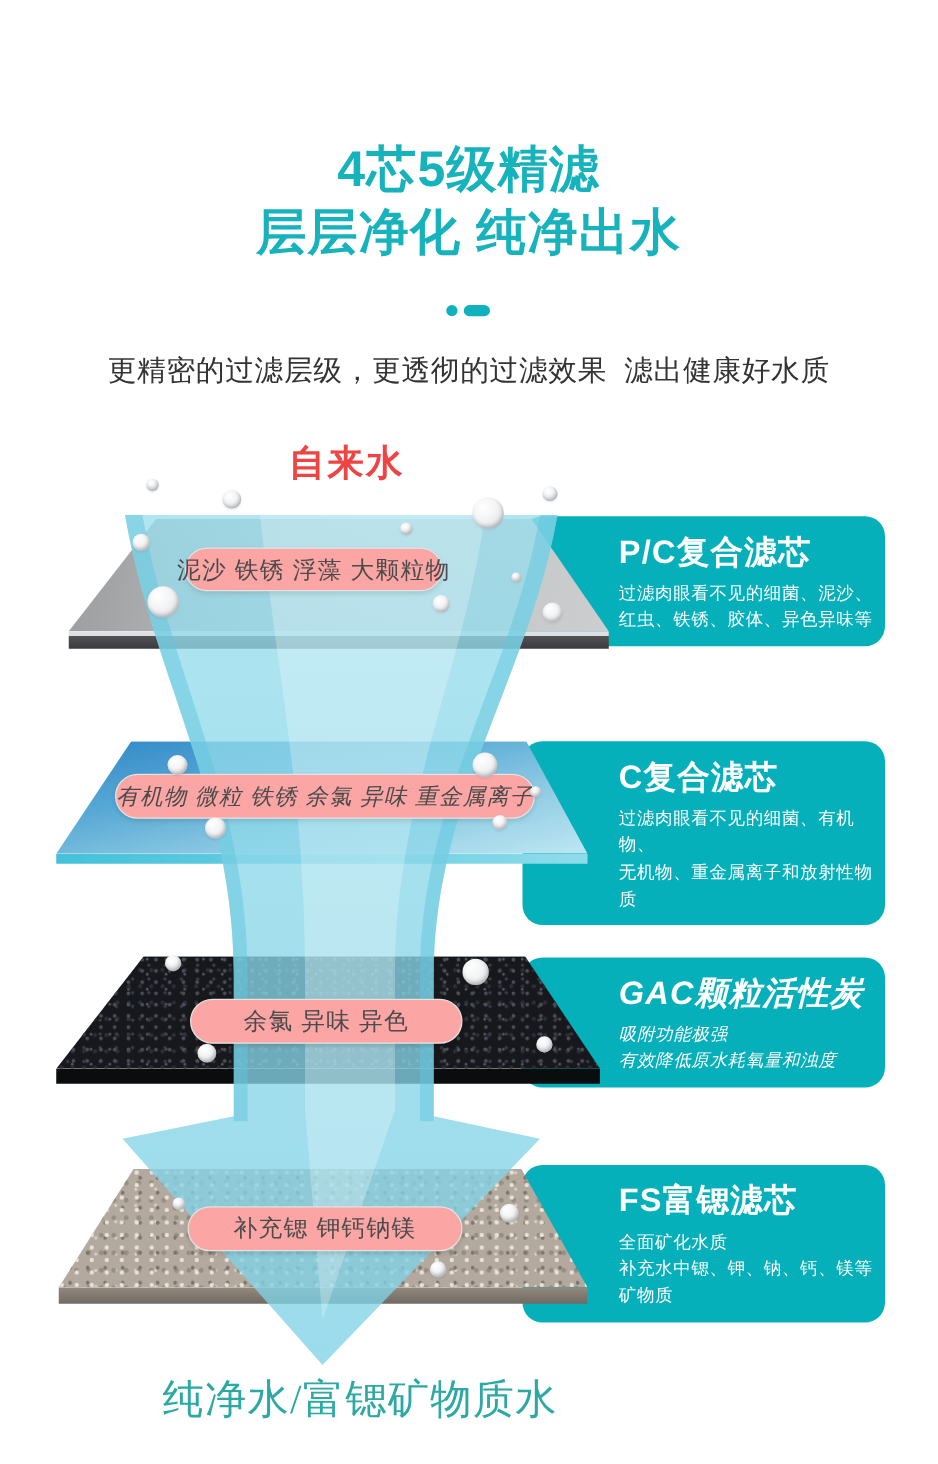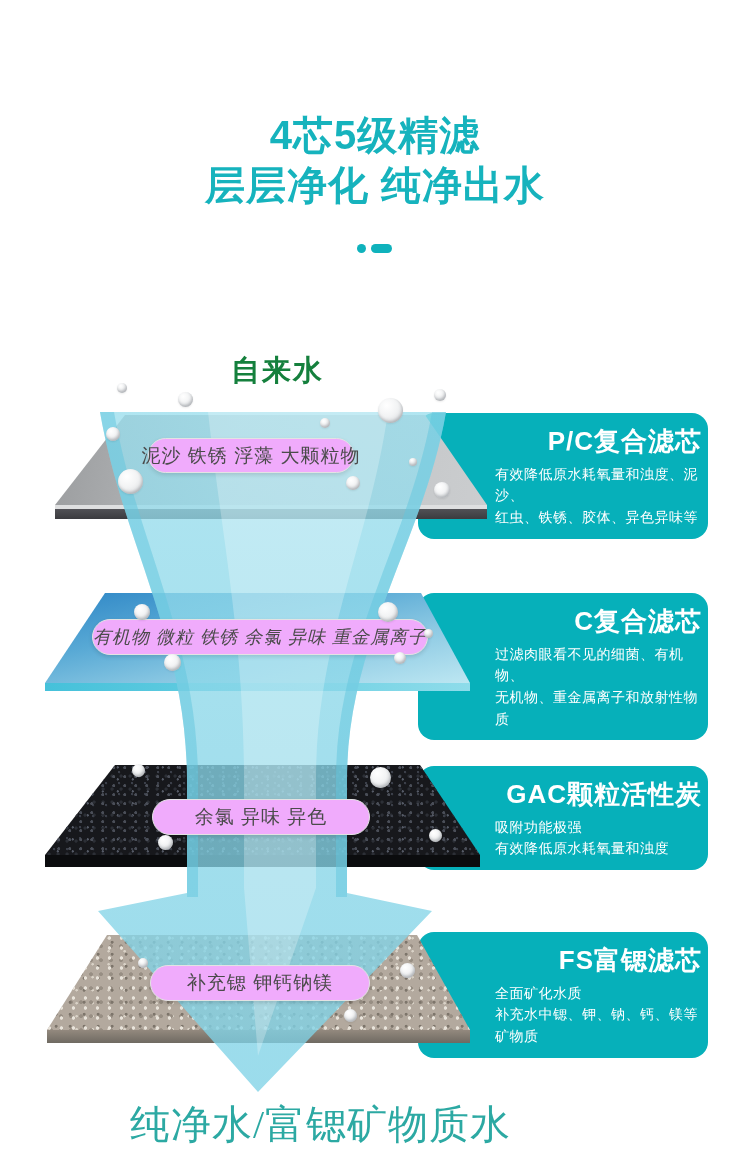--- a/index.html
+++ b/index.html
@@ -43,56 +43,55 @@
     font-size: 23px;
     color: #333333;
     letter-spacing: 0.5px;
     white-space: pre;
   }
 
   
   .input-label {
     position: absolute; left: 231px; top: 351px;
     font-size: 29px; font-weight: bold;
-    color: #15803d; letter-spacing: 2px;
+    color: #ef4444; letter-spacing: 2px;
   }
   .output-label {
     position: absolute; left: 130px; top: 1097px;
-    font-size: 40px;
+    font-size: 33px;
     font-family: "Liberation Serif", "DejaVu Serif", serif;
     color: #2ca9a3; letter-spacing: 1px; text-align: center;
   }
 
   
   .callout {
     position: absolute;
     left: 418px; width: 290px;
     background: #06b0ba;
     border-radius: 16px;
     color: #ffffff;
     padding: 12px 6px 10px 77px;
     z-index: 1;
   }
   .callout .c-title {
     font-size: 26px;
     font-weight: bold;
     letter-spacing: 1px;
     line-height: 1.25;
-    text-align: right;
   }
   .callout .c-desc {
     margin-top: 6px;
     font-size: 14px;
     line-height: 1.55;
     letter-spacing: 0.5px;
     white-space: pre-line;
   }
   .callout.c1 { top: 413px; min-height: 98px; }
   .callout.c2 { top: 593px; min-height: 95px; }
-  .callout.c3 { top: 766px; min-height: 100px; }
+  .callout.c3 { top: 766px; min-height: 100px; font-style: italic; }
   .callout.c4 { top: 932px; min-height: 105px; }
 
   
   .slab { position: absolute; z-index: 2; }
   .slab .face { position: absolute; left: 0; top: 0; }
   .slab .edge { position: absolute; left: 0; }
 
   .slab.s1 { left: 55px; top: 415px; width: 432px; height: 104px; }
   .slab.s1 .face {
     width: 432px; height: 90px;
@@ -154,21 +153,21 @@
     position: absolute; left: 0; top: 0;
     width: 750px; height: 1171px;
     z-index: 3;
     pointer-events: none;
   }
 
   
   .pill {
     position: absolute;
     z-index: 4;
-    background: #f0abfc;
+    background: #fca5a5;
     border: 1px solid #e3e3e3;
     border-radius: 18px;
     box-shadow: 0 2px 4px rgba(0,0,0,0.12);
     display: flex; align-items: center; justify-content: center;
     font-size: 19px;
     color: #4b4b4b;
     letter-spacing: 1px;
     white-space: nowrap;
   }
   .pill.p1 { left: 148px; top: 438px; width: 206px; height: 35px; }
@@ -187,26 +186,27 @@
 </style>
 </head>
 <body>
 
 <div class="page">
 
   <div class="title-line l1">4芯5级精滤</div>
   <div class="title-line l2">层层净化 纯净出水</div>
   <div class="divider-dot"></div>
   <div class="divider-dash"></div>
+  <div class="subtitle">更精密的过滤层级，更透彻的过滤效果  滤出健康好水质</div>
 
   <div class="input-label">自来水</div>
 
   <div class="callout c1">
     <div class="c-title">P/C复合滤芯</div>
-    <div class="c-desc">有效降低原水耗氧量和浊度、泥沙、
+    <div class="c-desc">过滤肉眼看不见的细菌、泥沙、
 红虫、铁锈、胶体、异色异味等</div>
   </div>
   <div class="callout c2">
     <div class="c-title">C复合滤芯</div>
     <div class="c-desc">过滤肉眼看不见的细菌、有机物、
 无机物、重金属离子和放射性物质</div>
   </div>
   <div class="callout c3">
     <div class="c-title">GAC颗粒活性炭</div>
     <div class="c-desc">吸附功能极强

